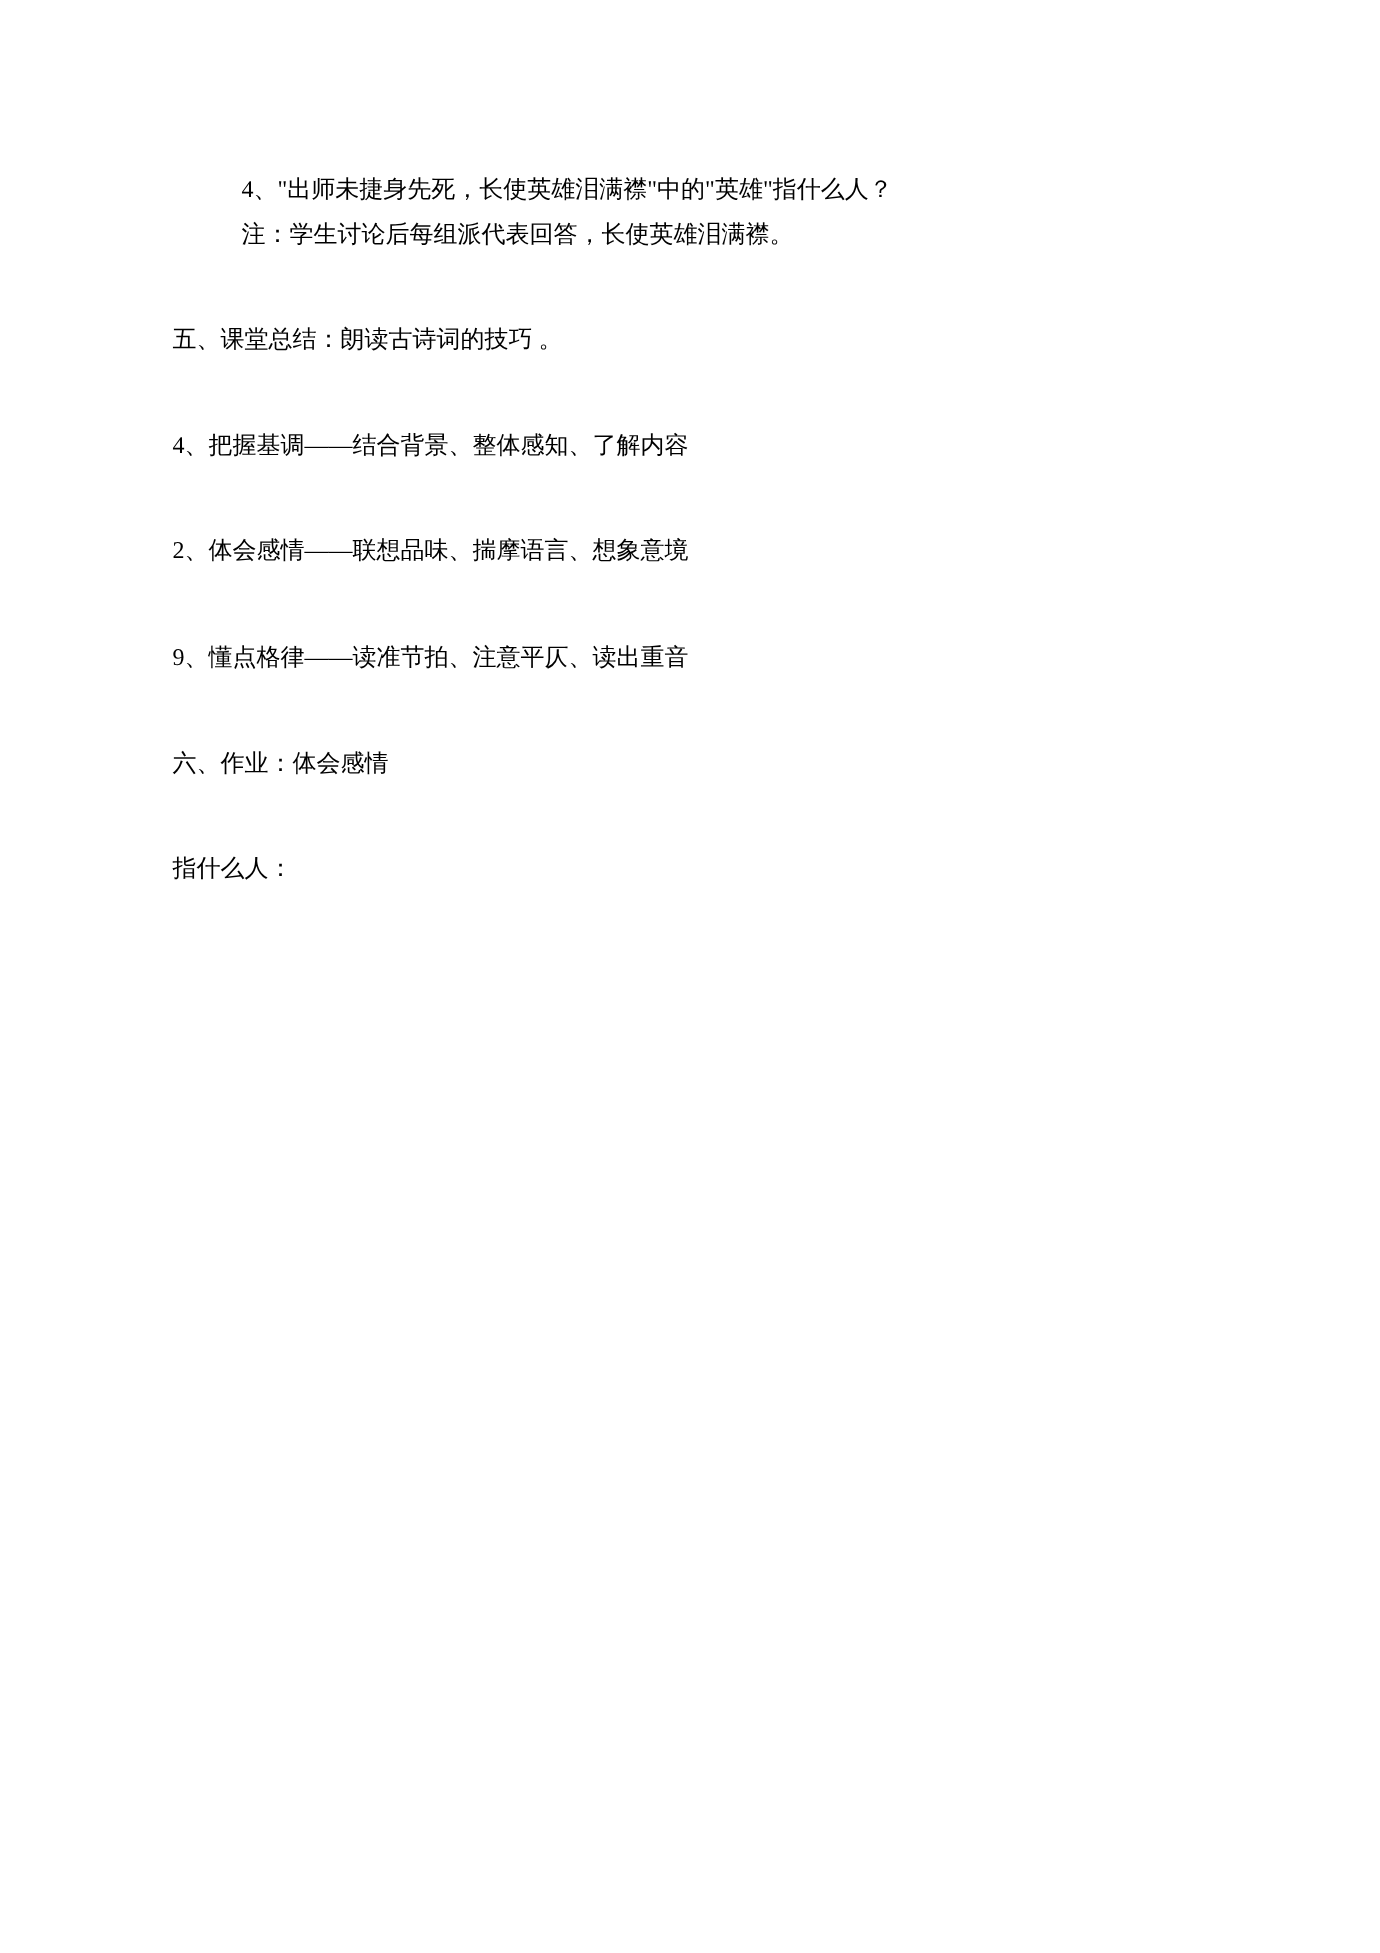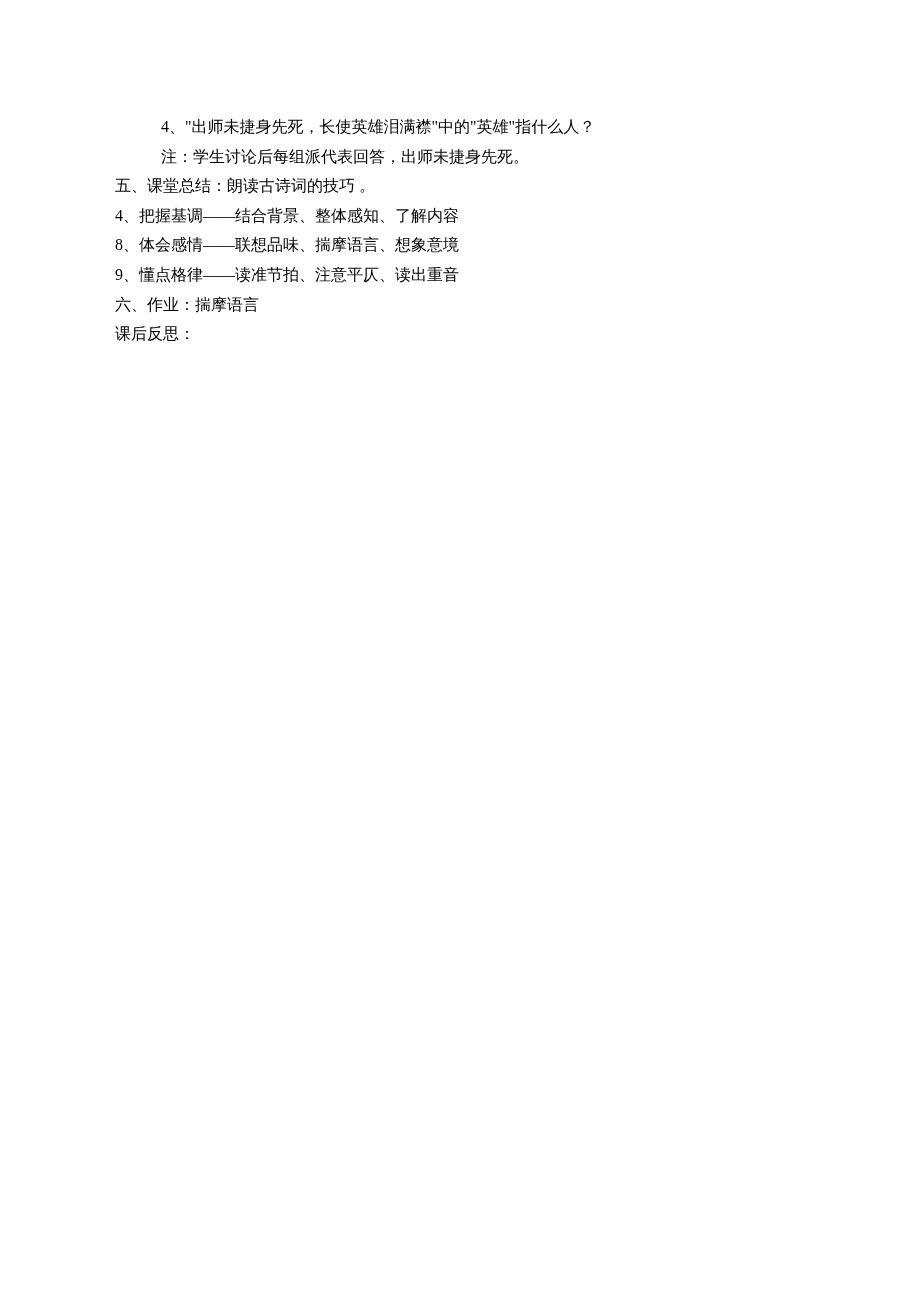--- a/index.html
+++ b/index.html
@@ -18,25 +18,26 @@
       padding: 112px 115px 0 115px;
     }
     .line {
       white-space: nowrap;
     }
     .indent-1 {
       padding-left: 46px;
     }
     .indent-0 {
       padding-left: 0;
+      margin-top: 41px;
     }
   </style>
 </head>
 <body>
 
 <div class="line indent-1">4、"出师未捷身先死，长使英雄泪满襟"中的"英雄"指什么人？</div>
-<div class="line indent-1">注：学生讨论后每组派代表回答，出师未捷身先死。</div>
+<div class="line indent-1">注：学生讨论后每组派代表回答，长使英雄泪满襟。</div>
 <div class="line indent-0">五、课堂总结：朗读古诗词的技巧 。</div>
 <div class="line indent-0">4、把握基调——结合背景、整体感知、了解内容</div>
-<div class="line indent-0">8、体会感情——联想品味、揣摩语言、想象意境</div>
+<div class="line indent-0">2、体会感情——联想品味、揣摩语言、想象意境</div>
 <div class="line indent-0">9、懂点格律——读准节拍、注意平仄、读出重音</div>
-<div class="line indent-0">六、作业：揣摩语言</div>
-<div class="line indent-0">课后反思：</div>
+<div class="line indent-0">六、作业：体会感情</div>
+<div class="line indent-0">指什么人：</div>
 
 </body></html>

